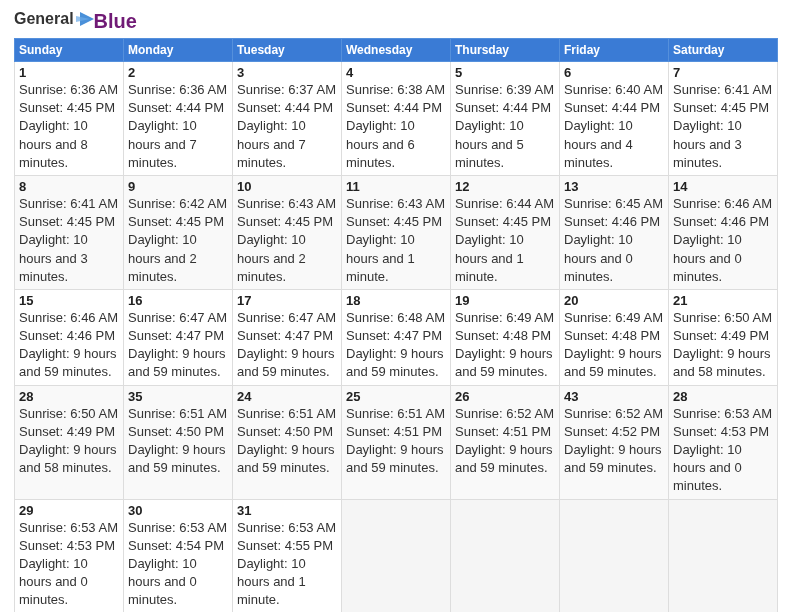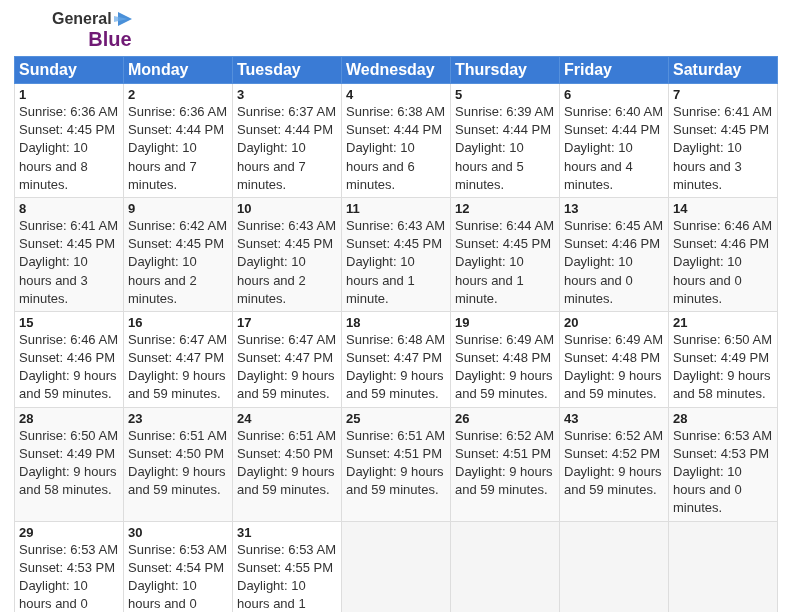--- a/index.html
+++ b/index.html
@@ -44,21 +44,21 @@
     .calendar {
       flex: 1;
       border: 1px solid #ccc;
       border-collapse: collapse;
       width: 100%;
       table-layout: fixed;
     }
     .calendar th {
       background: #3a7bd5;
       color: #fff;
-      font-size: 16px;
+      font-size: 12px;
       font-weight: bold;
       padding: 4px 4px;
       text-align: left;
       border: 1px solid #5590dc;
     }
     .calendar td {
       vertical-align: top;
       border: 1px solid #ddd;
       padding: 3px 4px;
       font-size: 9.5px;
@@ -81,21 +81,21 @@
       line-height: 1.4;
     }
     .row-even td { background: #f9f9f9; }
   </style>
 </head>
 <body>
 
 <div class="container">
   <div class="header">
     <div class="logo">
-  <div style="display:flex;flex-direction:column;align-items:flex-end;line-height:1.1;margin-left:38px;">
+  <div style="display:flex;flex-direction:row;align-items:flex-start;line-height:1.1;">
     <div style="display:flex;align-items:center;">
       <span style="font-size:16px;font-weight:bold;color:#333;">General</span>
       <svg width="18" height="18" viewBox="0 0 18 18" style="margin-left:2px;">
         <polygon points="4,2 18,9 4,16" fill="#4a90d9"></polygon>
         <polygon points="0,6 14,9 0,12" fill="#6aaae8" opacity="0.7"></polygon>
       </svg>
     </div>
     <span style="font-size:20px;font-weight:bold;color:#701a75;">Blue</span>
   </div>
 </div>
@@ -207,21 +207,21 @@
             <span class="day-num">21</span>
             <div class="day-info">Sunrise: 6:50 AM<br>Sunset: 4:49 PM<br>Daylight: 9 hours and 58 minutes.</div>
           </td>
         </tr>
         <tr class="row-even">
           <td>
             <span class="day-num">28</span>
             <div class="day-info">Sunrise: 6:50 AM<br>Sunset: 4:49 PM<br>Daylight: 9 hours and 58 minutes.</div>
           </td>
           <td>
-            <span class="day-num">23</span>
+            <span class="day-num">35</span>
             <div class="day-info">Sunrise: 6:51 AM<br>Sunset: 4:50 PM<br>Daylight: 9 hours and 59 minutes.</div>
           </td>
           <td>
             <span class="day-num">24</span>
             <div class="day-info">Sunrise: 6:51 AM<br>Sunset: 4:50 PM<br>Daylight: 9 hours and 59 minutes.</div>
           </td>
           <td>
             <span class="day-num">25</span>
             <div class="day-info">Sunrise: 6:51 AM<br>Sunset: 4:51 PM<br>Daylight: 9 hours and 59 minutes.</div>
           </td>

